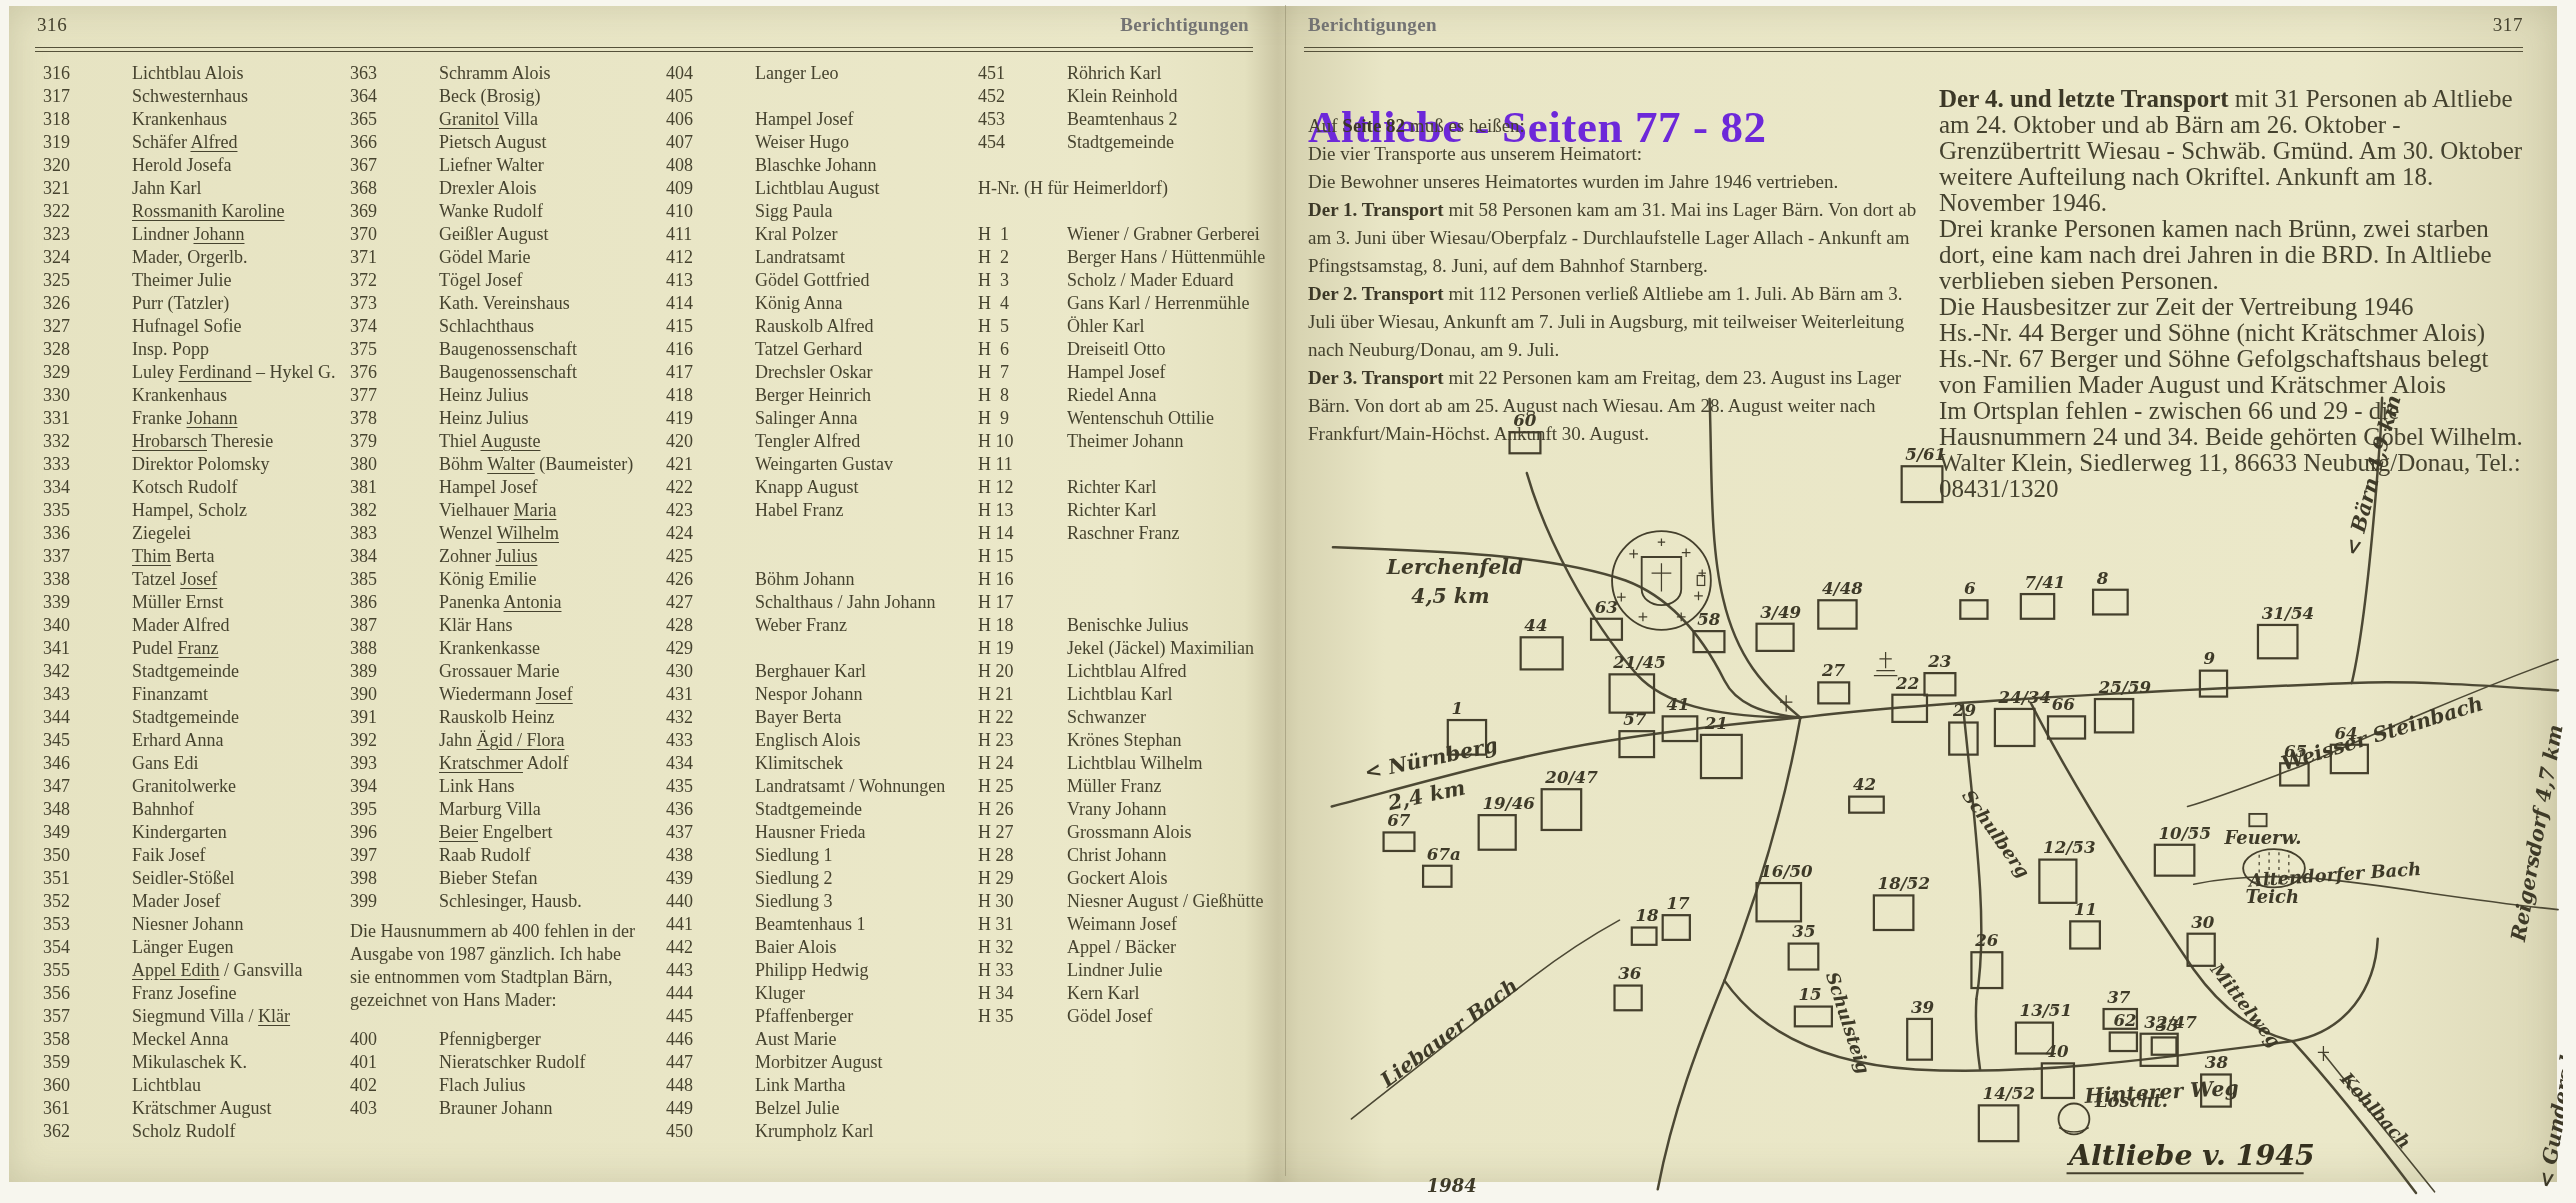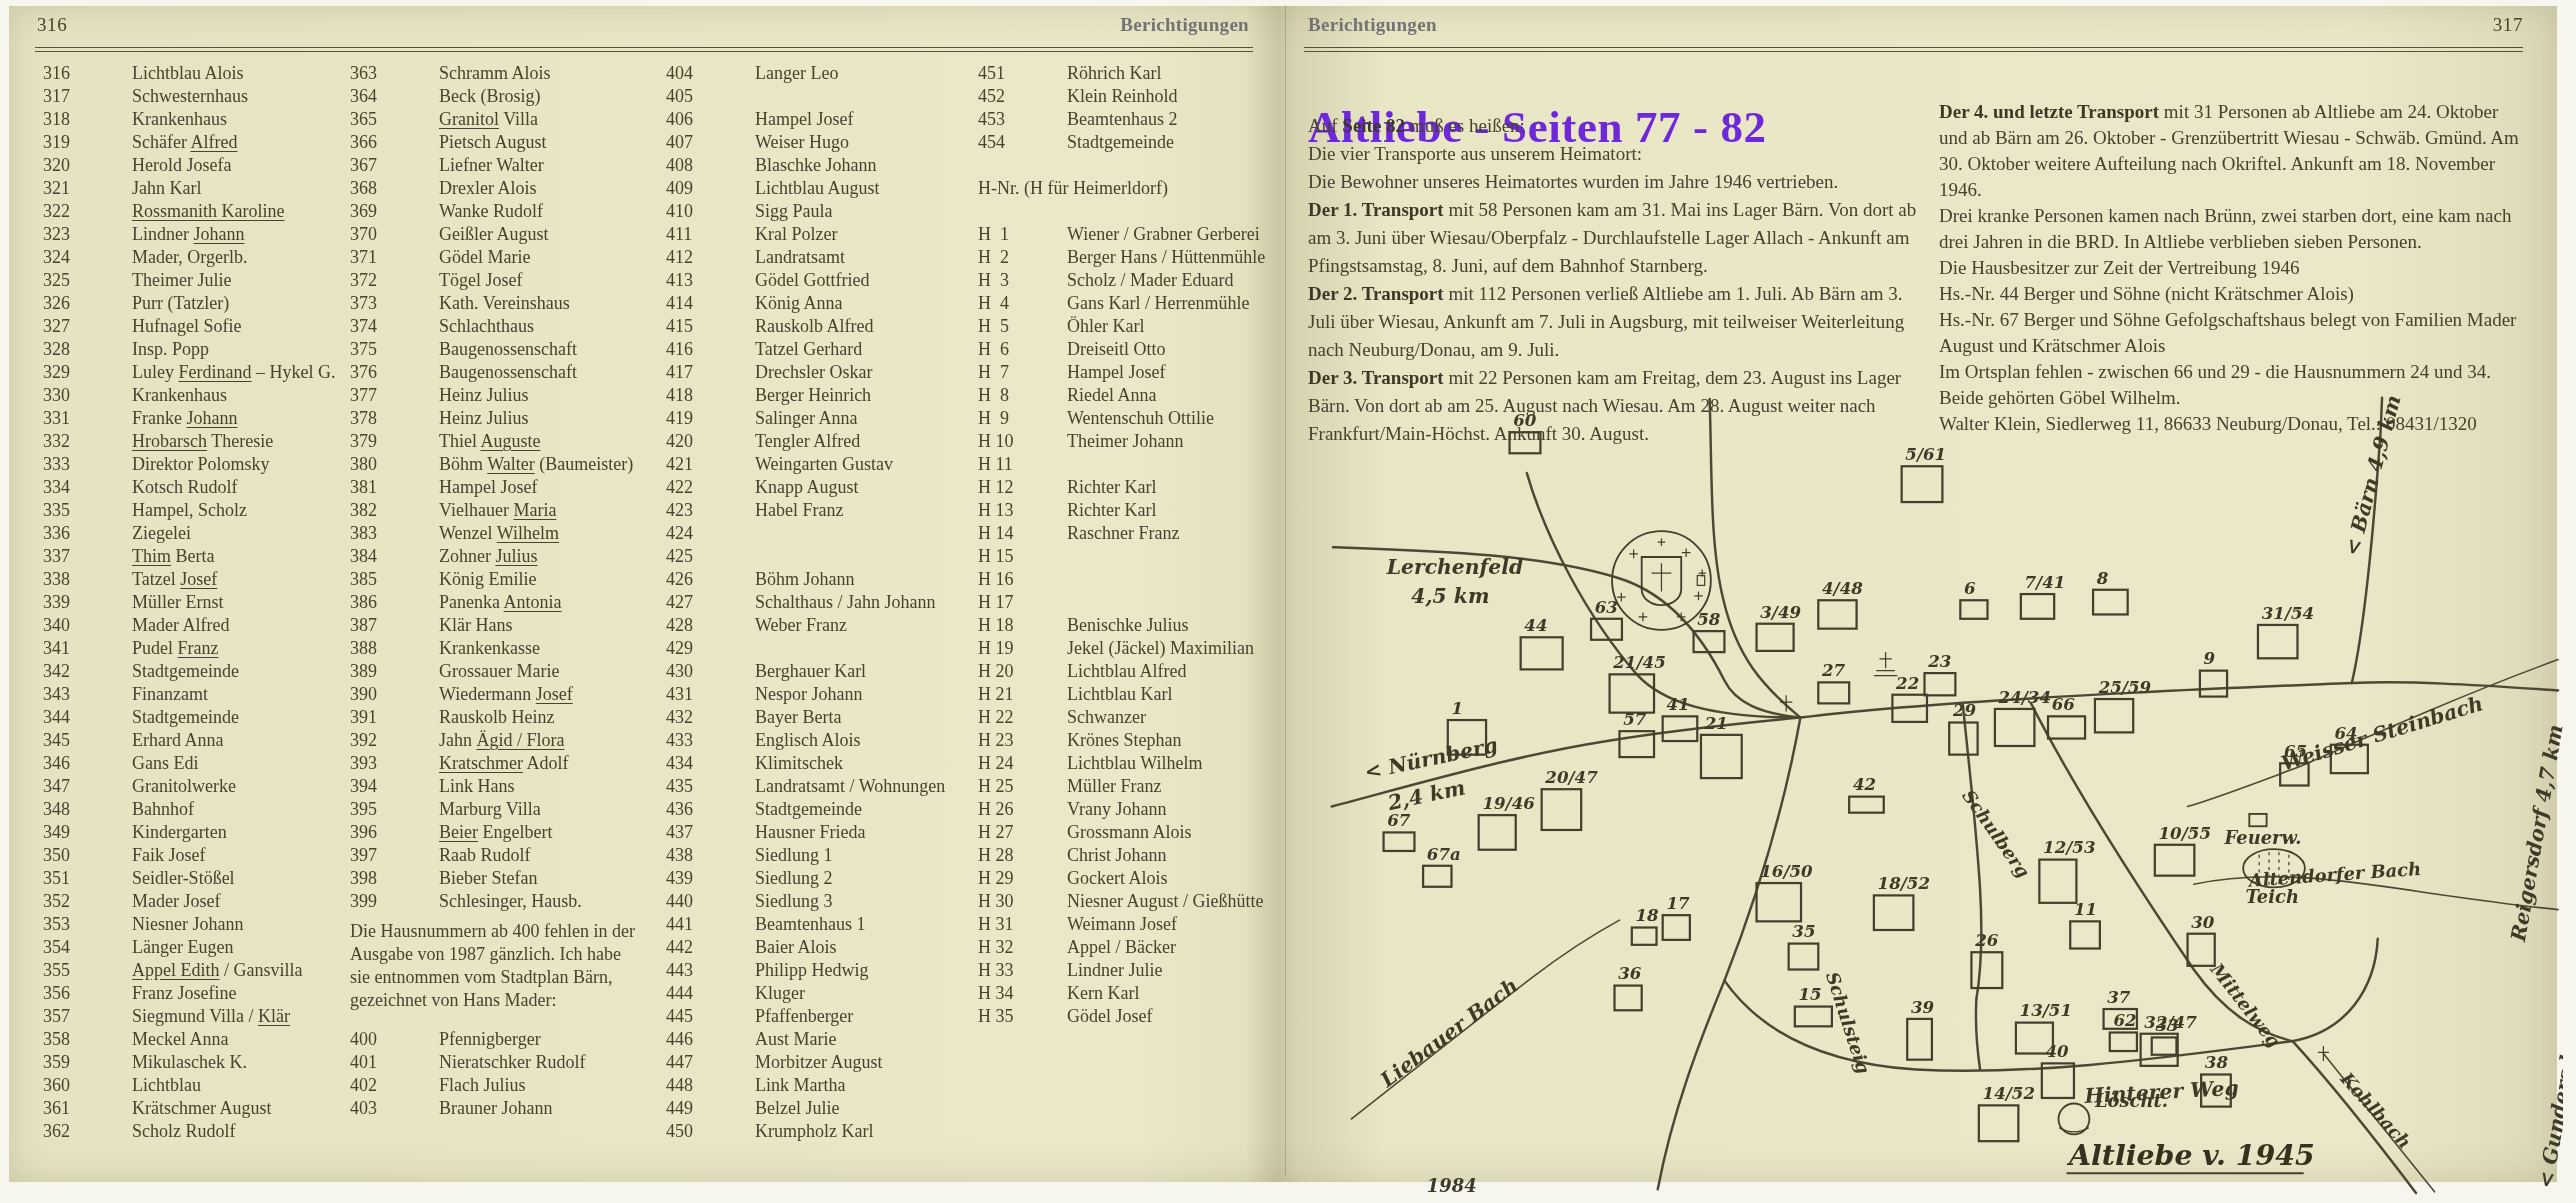--- a/index.html
+++ b/index.html
@@ -18,21 +18,21 @@
   .num{width:67px;white-space:pre;}
   .nm{padding-left:22px;white-space:nowrap;}
   .nm u{text-underline-offset:2.5px;}
   .note{width:293px;margin:7.4px 0 16px 0;line-height:23px;}
   .contact{margin-top:23.5px;line-height:23px;}
   .hnr-head{margin:23px 0;white-space:pre;}
   
   .rp-title{position:absolute;left:1308px;top:57px;font-size:45px;font-weight:bold;color:#6d28d9;letter-spacing:0.6px;margin-top:44px;}
   .rp-col1{position:absolute;left:1308px;top:112px;width:621px;font-size:19px;line-height:28px;}
   .rp-col1 p{margin:0;}
-  .rp-col2{position:absolute;left:1939px;top:99px;width:590px;font-size:19px;line-height:26px;}
+  .rp-col2{position:absolute;left:1939px;top:86px;width:590px;font-size:25px;line-height:26px;}
   .rp-col2 p{margin:0;}
   .owners div{margin:0;}
   .sig{margin-top:16px;}
   b{color:#3c3827;}
   
   svg.map{position:absolute;left:1328px;top:395px;}
   .road{fill:none;stroke:#4c4834;stroke-width:4;stroke-linecap:round;stroke-linejoin:round;}
   .stream{fill:none;stroke:#4c4834;stroke-width:2.6;stroke-linecap:round;}
   .house{fill:none;stroke:#443f2c;stroke-width:3.6;}
   .hnum{font:italic bold 27px "DejaVu Serif",serif;fill:#3e3a28;}

